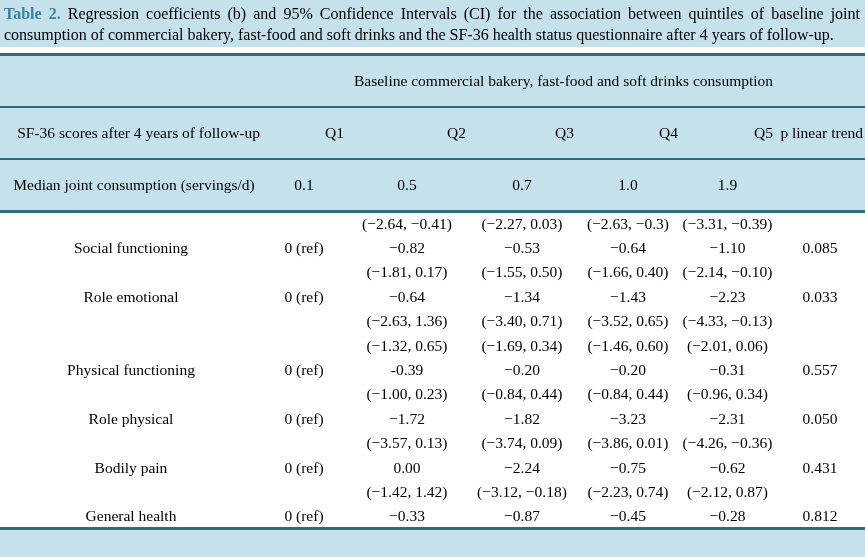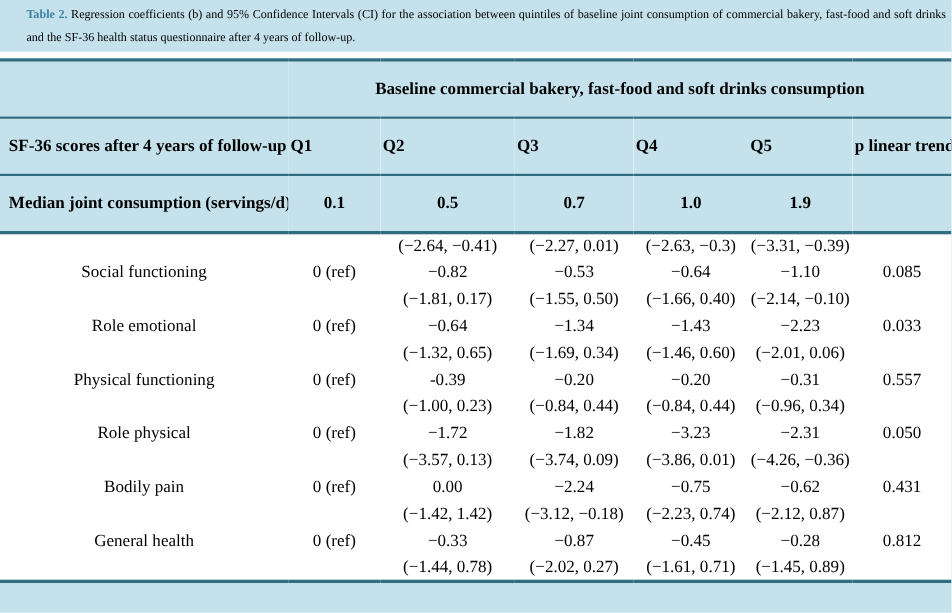--- a/index.html
+++ b/index.html
@@ -8,24 +8,23 @@
     width: 865px;
     height: 557px;
     background: #c5e1eb;
     font-family: "Liberation Serif", serif;
     color: #000;
     overflow: hidden;
   }
   .caption {
     background: #c5e1eb;
     padding: 3px 5px 2px 4px;
-    font-size: 11px;
+    font-size: 16px;
     line-height: 21px;
     text-align: justify;
-    margin-left: 20px;
   }
   .caption .table-label {
     font-weight: bold;
     color: #3b81a2;
   }
   .caption-divider {
     height: 6px;
     background: #ffffff;
   }
   table.reg-table {
@@ -39,27 +38,27 @@
   }
   col.c-label { width: 262px; }
   col.c-q1    { width: 84px;  }
   col.c-q2    { width: 122px; }
   col.c-q3    { width: 108px; }
   col.c-q4    { width: 104px; }
   col.c-q5    { width: 95px;  }
   col.c-p     { width: 90px;  }
   thead tr { background: #c5e1eb; }
   thead th, thead td {
-    font-weight: bold;
+    font-weight: normal;
     padding: 16px 2px;
     white-space: nowrap;
     overflow: hidden;
   }
   tr.group-row th { height: 24px; border-bottom: 2px solid #2e6e7e; text-align: center; }
-  tr.header-row th { height: 25px; border-bottom: 2px solid #2e6e7e; text-align: left; }
+  tr.header-row th { height: 25px; border-bottom: 2px solid #2e6e7e; text-align: right; }
   tr.median-row th, tr.median-row td { height: 26px; border-bottom: 3px solid #2e6e7e; text-align: center; margin-left: 15px; }
   th.left-head, td.left-head { text-align: left; padding-left: 8px; }
   tbody td {
     height: 24.4px;
     padding: 0 2px;
     text-align: center;
     white-space: nowrap;
     overflow: hidden;
   }
 </style>
@@ -104,21 +103,21 @@
       <td>1.0</td>
       <td>1.9</td>
       <td></td>
     </tr>
   </thead>
   <tbody id="score-rows">
   <tr>
     <td></td>
     <td></td>
     <td>(−2.64, −0.41)</td>
-    <td>(−2.27, 0.01)</td>
+    <td>(−2.27, 0.03)</td>
     <td>(−2.63, −0.3)</td>
     <td>(−3.31, −0.39)</td>
     <td></td>
   </tr>
 
   <tr>
     <td>Social functioning</td>
     <td>0 (ref)</td>
     <td>−0.82</td>
     <td>−0.53</td>
@@ -138,20 +137,29 @@
 
   <tr>
     <td>Role emotional</td>
     <td>0 (ref)</td>
     <td>−0.64</td>
     <td>−1.34</td>
     <td>−1.43</td>
     <td>−2.23</td>
     <td>0.033</td>
   </tr>
+  <tr>
+    <td></td>
+    <td></td>
+    <td>(−2.63, 1.36)</td>
+    <td>(−3.40, 0.71)</td>
+    <td>(−3.52, 0.65)</td>
+    <td>(−4.33, −0.13)</td>
+    <td></td>
+  </tr>
 
   <tr>
     <td></td>
     <td></td>
     <td>(−1.32, 0.65)</td>
     <td>(−1.69, 0.34)</td>
     <td>(−1.46, 0.60)</td>
     <td>(−2.01, 0.06)</td>
     <td></td>
   </tr>
@@ -215,23 +223,14 @@
 
   <tr>
     <td>General health</td>
     <td>0 (ref)</td>
     <td>−0.33</td>
     <td>−0.87</td>
     <td>−0.45</td>
     <td>−0.28</td>
     <td>0.812</td>
   </tr>
-  <tr>
-    <td></td>
-    <td></td>
-    <td>(−1.44, 0.78)</td>
-    <td>(−2.02, 0.27)</td>
-    <td>(−1.61, 0.71)</td>
-    <td>(−1.45, 0.89)</td>
-    <td></td>
-  </tr>
 </tbody>
 </table>
 
 </body></html>

